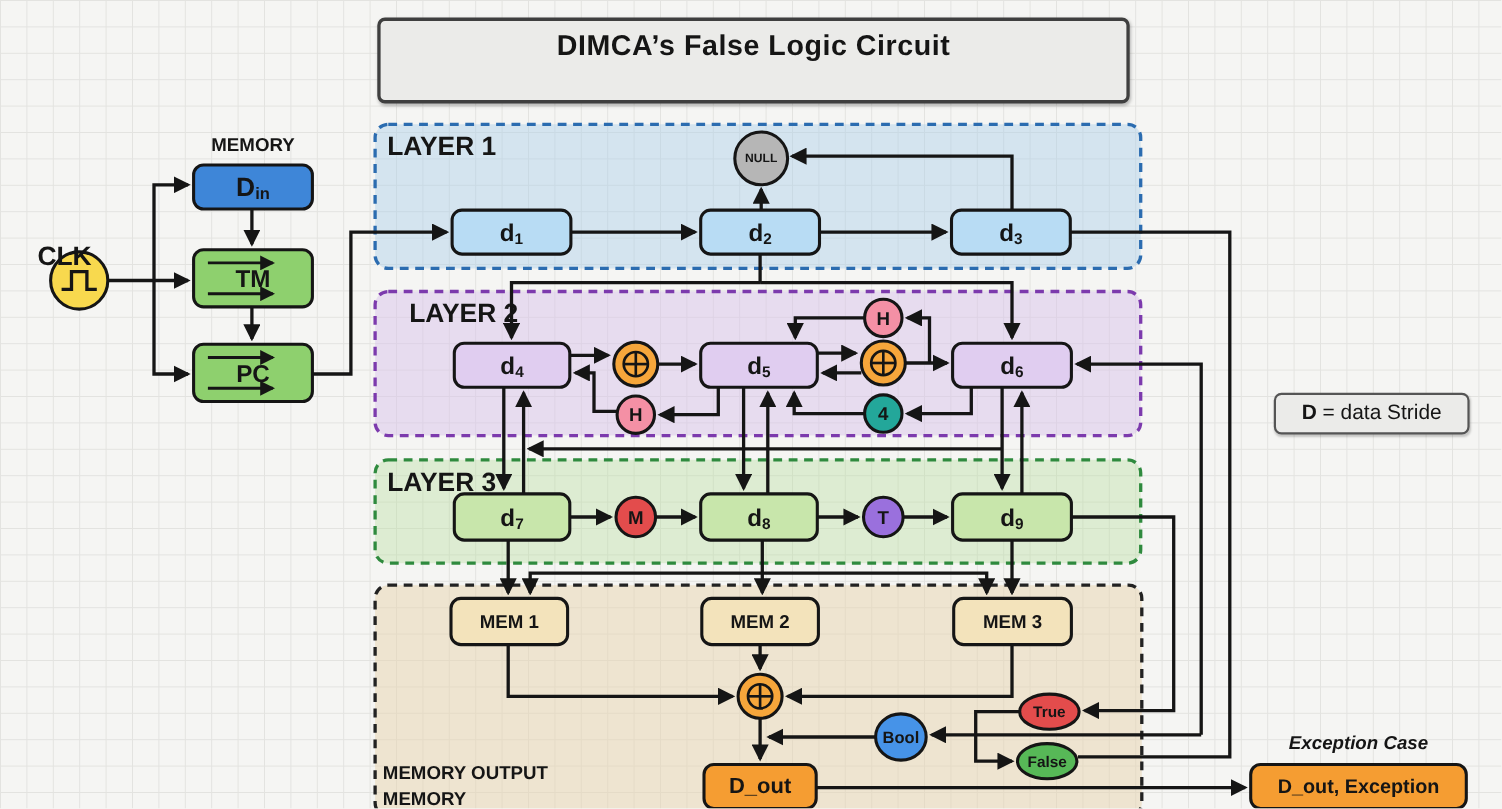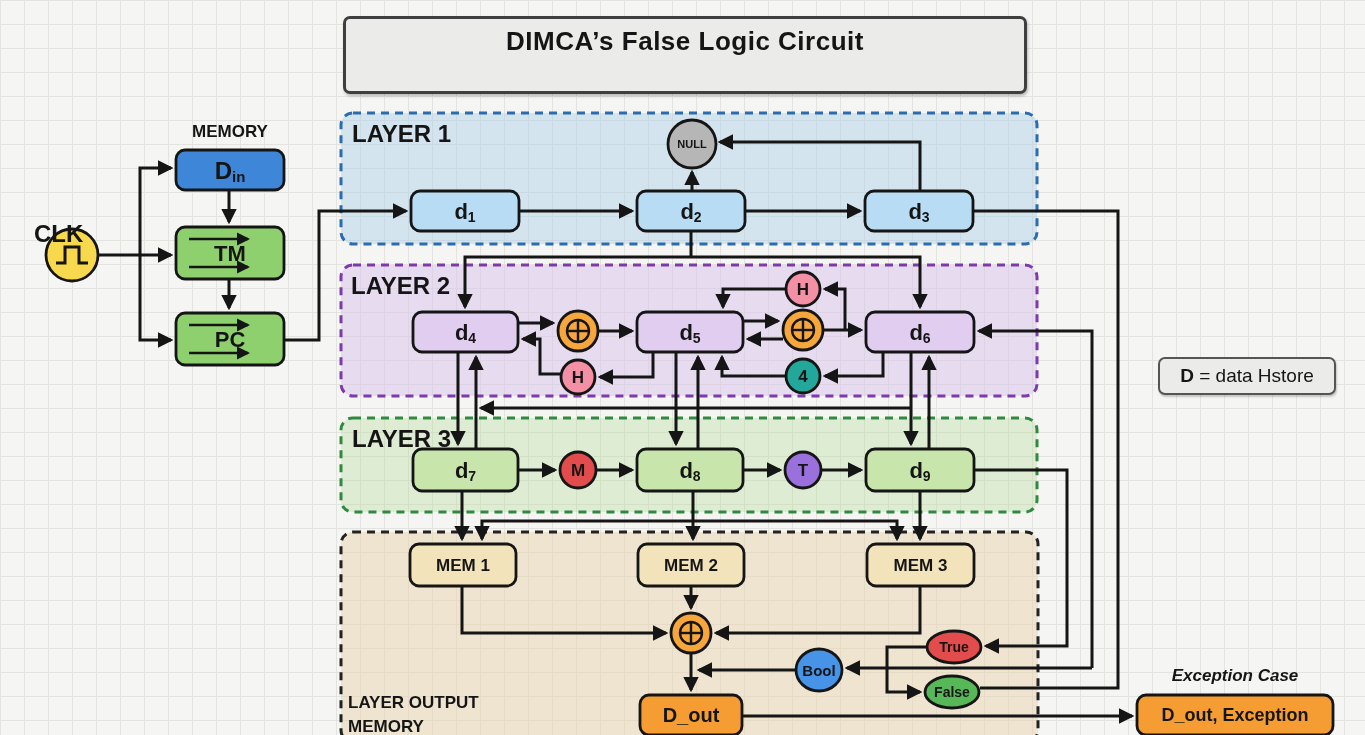--- a/index.html
+++ b/index.html
@@ -22,21 +22,21 @@
     background:#ebebe9;border:3px solid #3f3f3f;border-radius:7px;
     box-sizing:border-box;text-align:center;
     box-shadow:1px 2px 3px rgba(0,0,0,.25);
   }
   .title-box .heading{font-size:26px;font-weight:bold;margin-top:7px;letter-spacing:.5px;}
   .title-box .subtitle{font-size:19px;margin-top:3px;}
   .lbl{font-weight:bold;font-size:24px;}
   .lbl-input{left:176px;top:122px;width:108px;text-align:center;font-size:17px;}
   .lbl-clk{left:34px;top:220px;width:76px;text-align:left;}
   .lbl-layer1{left:352px;top:120px;}
-  .lbl-layer2{left:351px;top:272px;}
+  .lbl-layer2{left:372px;top:272px;}
   .lbl-layer3{left:352px;top:425px;}
   .lbl-final{left:348px;top:691px;line-height:24px;font-size:17px;}
   .lbl-exception{left:1134px;top:666px;width:202px;text-align:center;font-size:17px;font-style:italic;}
   .legend-box{
     left:1158px;top:357px;width:178px;height:38px;
     background:#ebebe9;border:2.5px solid #555;border-radius:7px;
     box-sizing:border-box;text-align:center;line-height:34px;font-size:19px;
     box-shadow:1px 2px 2px rgba(0,0,0,.2);
   }
 </style>
@@ -251,22 +251,22 @@
   </div>
 
   <div class="overlay lbl lbl-input">MEMORY</div>
   <div class="overlay lbl lbl-clk">CLK</div>
 
   <div class="overlay lbl lbl-layer1">LAYER 1</div>
   <div class="overlay lbl lbl-layer2">LAYER 2</div>
   <div class="overlay lbl lbl-layer3">LAYER 3</div>
 
   <div class="overlay lbl lbl-final">
-    <div>LAYER OUTPUT</div>
+    <div>MEMORY OUTPUT</div>
     <div>MEMORY</div>
   </div>
 
   <div class="overlay lbl lbl-exception">Exception Case</div>
 
   <div class="overlay legend-box">
-    <b>D</b><span> = data Hstore</span>
+    <b>D</b><span> = data Stride</span>
   </div>
 </div>
 
 </body></html>

